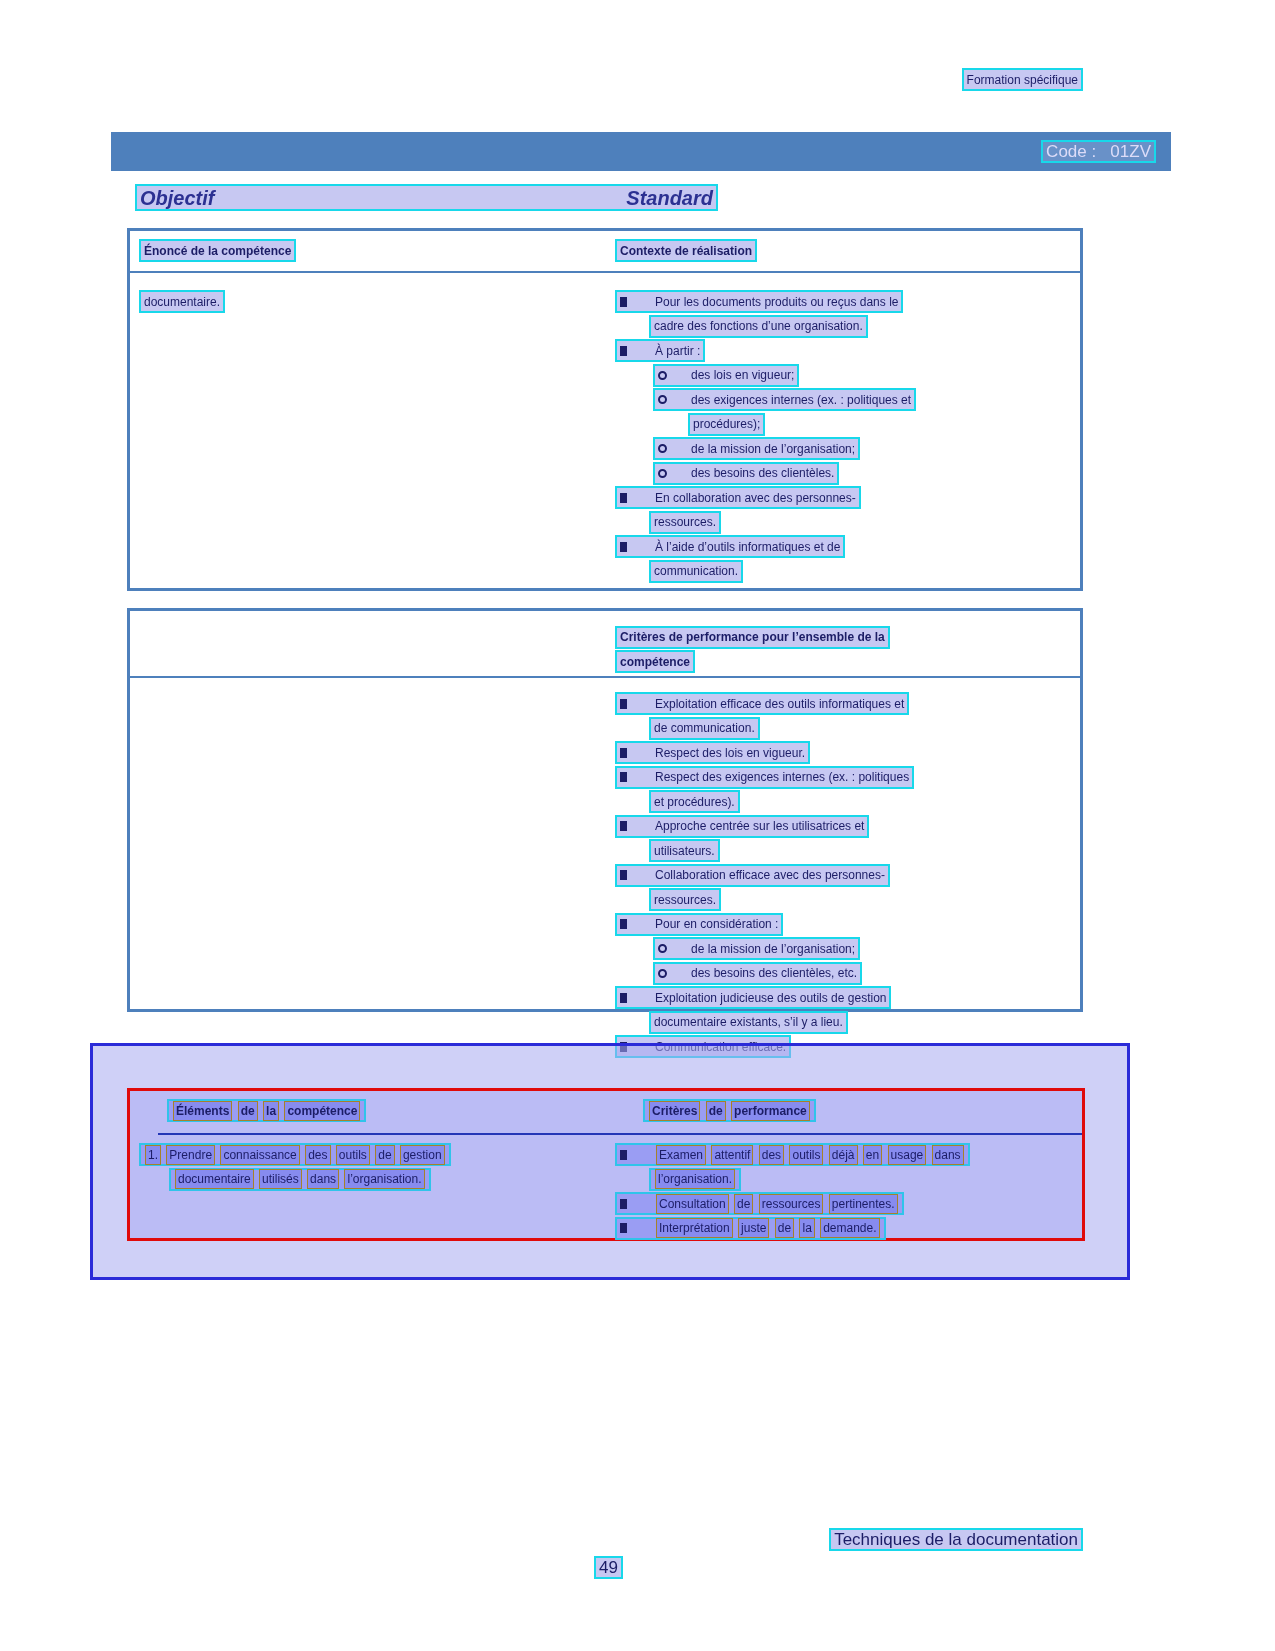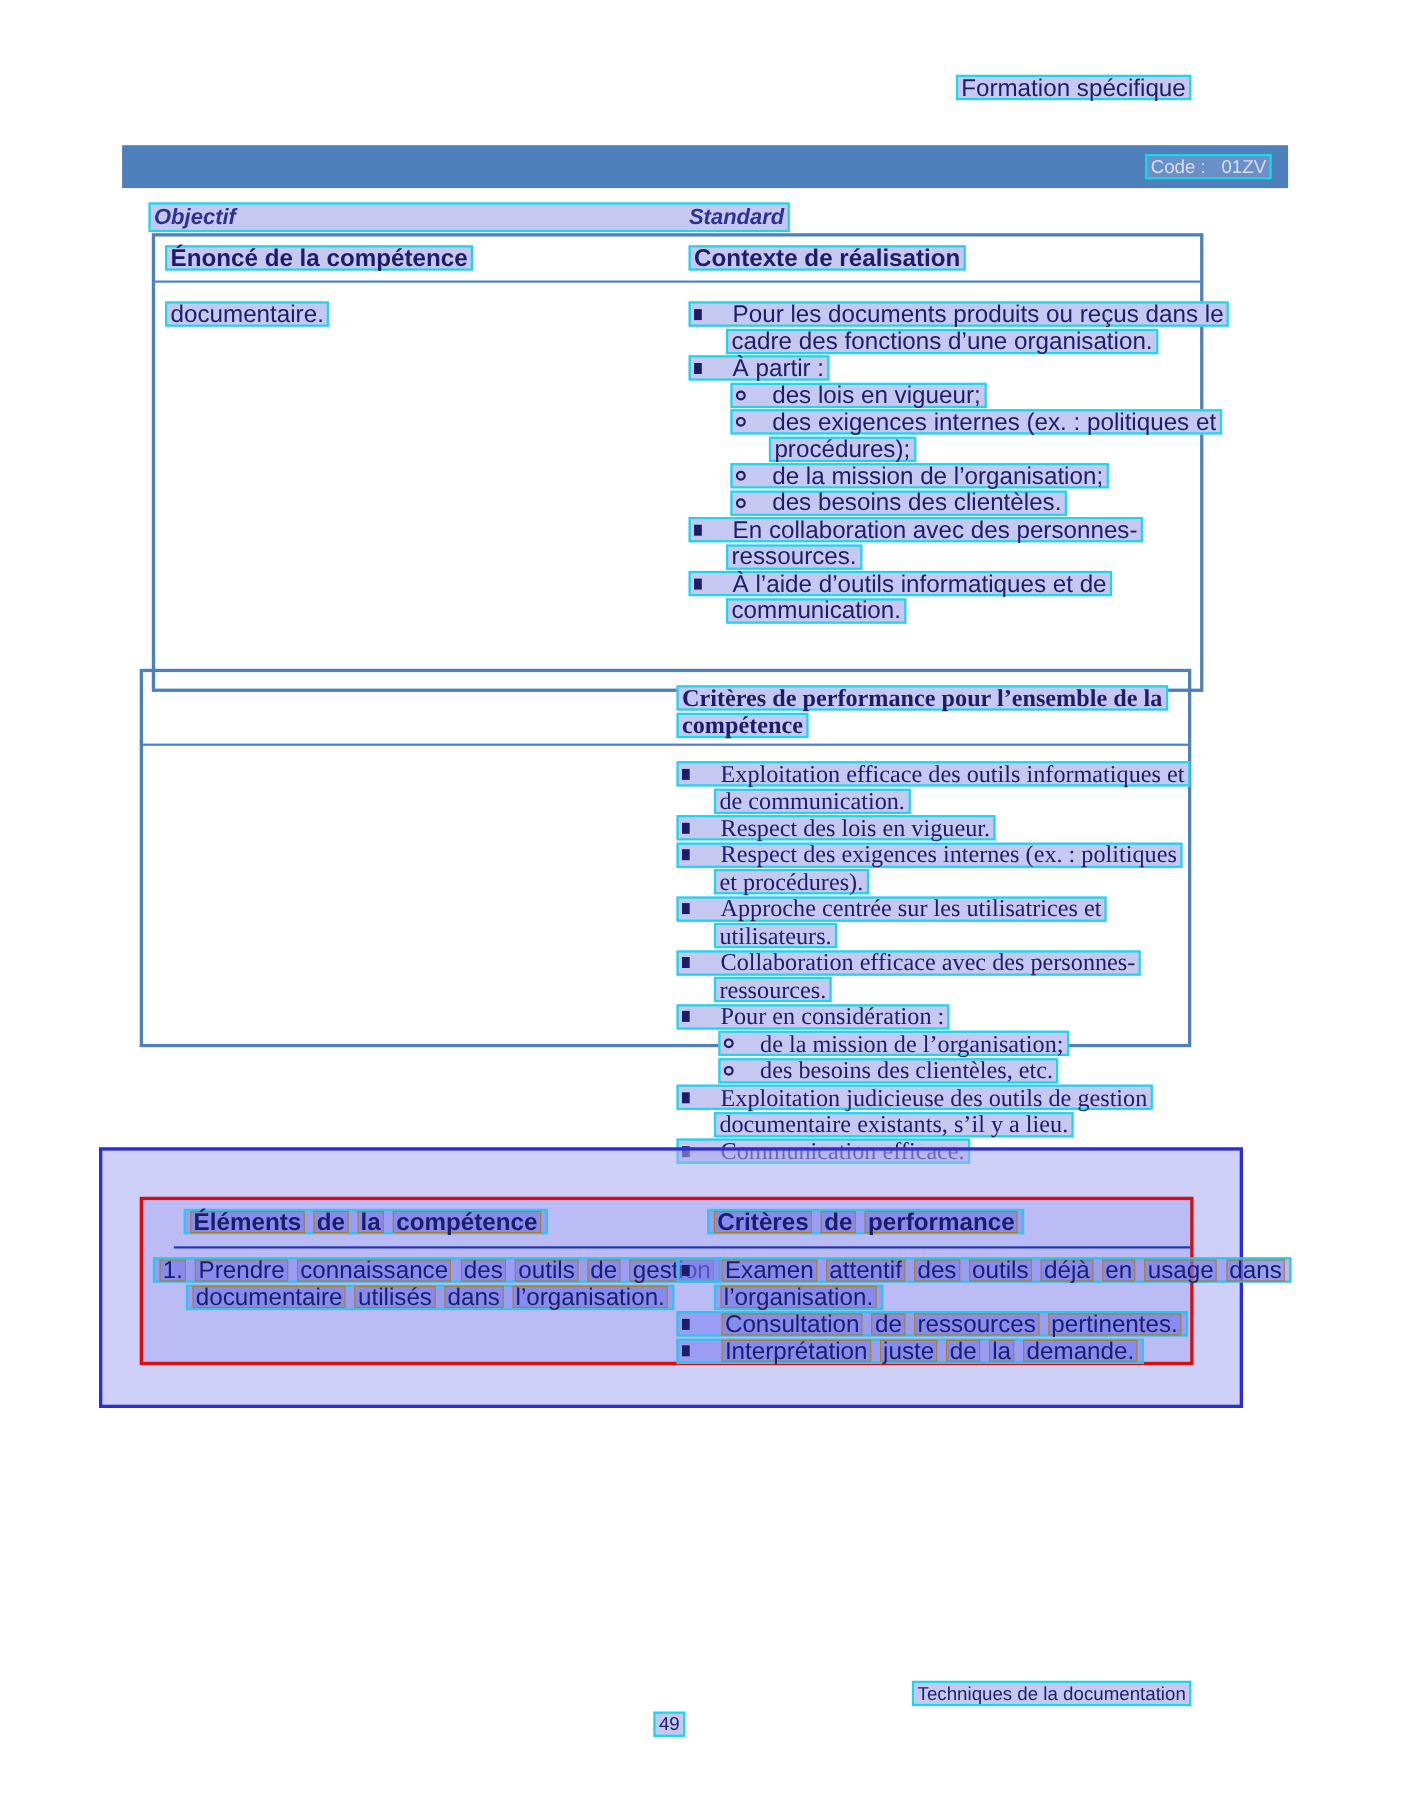--- a/index.html
+++ b/index.html
@@ -2,21 +2,21 @@
 <html style="--bar_blue: #4e80bc; --border_blue: #4e80bc; --navy: #1c1d66; --hl_fill: #c7c8f2; --hl_border: #18d8ea; --overlay_fill: rgba(167,169,240,0.55); --overlay_border: #2b2bd8; --t3_border: #e00a0a; --wbox_border: #a5822a; --code_text: #dcdcf8; --sec_text: #2c3192;"><head>
 <meta charset="utf-8">
 <style>
   html,body{margin:0;padding:0;background:#ffffff;}
   .page{position:relative;width:1275px;height:1651px;background:#ffffff;overflow:hidden;
         font-family:"Liberation Sans", sans-serif;color:var(--navy,#1c1d66);}
 
   
   .lbox{display:inline-flex;align-items:center;border:2px solid var(--hl_border,#18d8ea);
         background:var(--hl_fill,#c7c8f2);padding:0 3px;height:23px;box-sizing:border-box;}
-  .ltxt{font-size:22px;line-height:1;color:var(--navy,#1c1d66);white-space:pre;}
+  .ltxt{font-size:12px;line-height:1;color:var(--navy,#1c1d66);white-space:pre;}
   .ln{height:24.5px;white-space:nowrap;}
 
   
   .blt-sq{width:7px;height:10px;background:var(--navy,#1c1d66);margin-right:28px;flex:none;}
   .blt-o{width:9px;height:9px;border:2px solid var(--navy,#1c1d66);border-radius:50%;
          box-sizing:border-box;margin-right:24px;flex:none;}
 
   
   .k-b{margin-left:0;}
   .k-t{margin-left:34px;}
@@ -45,26 +45,26 @@
   .tbl{position:absolute;left:127px;width:956px;border:3px solid var(--border_blue,#4e80bc);
        box-sizing:border-box;background:transparent;}
   .t-head{position:relative;border-bottom:2px solid var(--border_blue,#4e80bc);}
   .t-head .ltxt{font-weight:700;}
   .t-body{position:relative;}
   .colL{position:absolute;left:9px;}
   .colR{position:absolute;left:485px;}
   .hd-left{position:absolute;left:9px;}
   .hd-right{position:absolute;left:485px;}
 
-  .t1{top:212px;height:417px;margin-left:11px;}
+  .t1{top:228px;height:363px;}
   .t1 .t-head{height:40px;}
   .t1 .hd-left,.t1 .hd-right{top:8px;}
   .t1 .colL,.t1 .colR{top:17px;}
 
-  .t2{top:608px;height:344px;font-family:Liberation Serif, serif;}
+  .t2{top:608px;height:404px;}
   .t2 .t-head{height:65px;}
   .t2 .hd-right{position:absolute;left:485px;top:12px;}
   .t2 .colR{top:14px;}
 
   
   .overlay{position:absolute;left:90px;top:1043px;width:1040px;height:237px;
            border:3px solid var(--overlay_border,#2b2bd8);box-sizing:border-box;
            background:var(--overlay_fill,rgba(167,169,240,0.55));z-index:5;}
 
   

